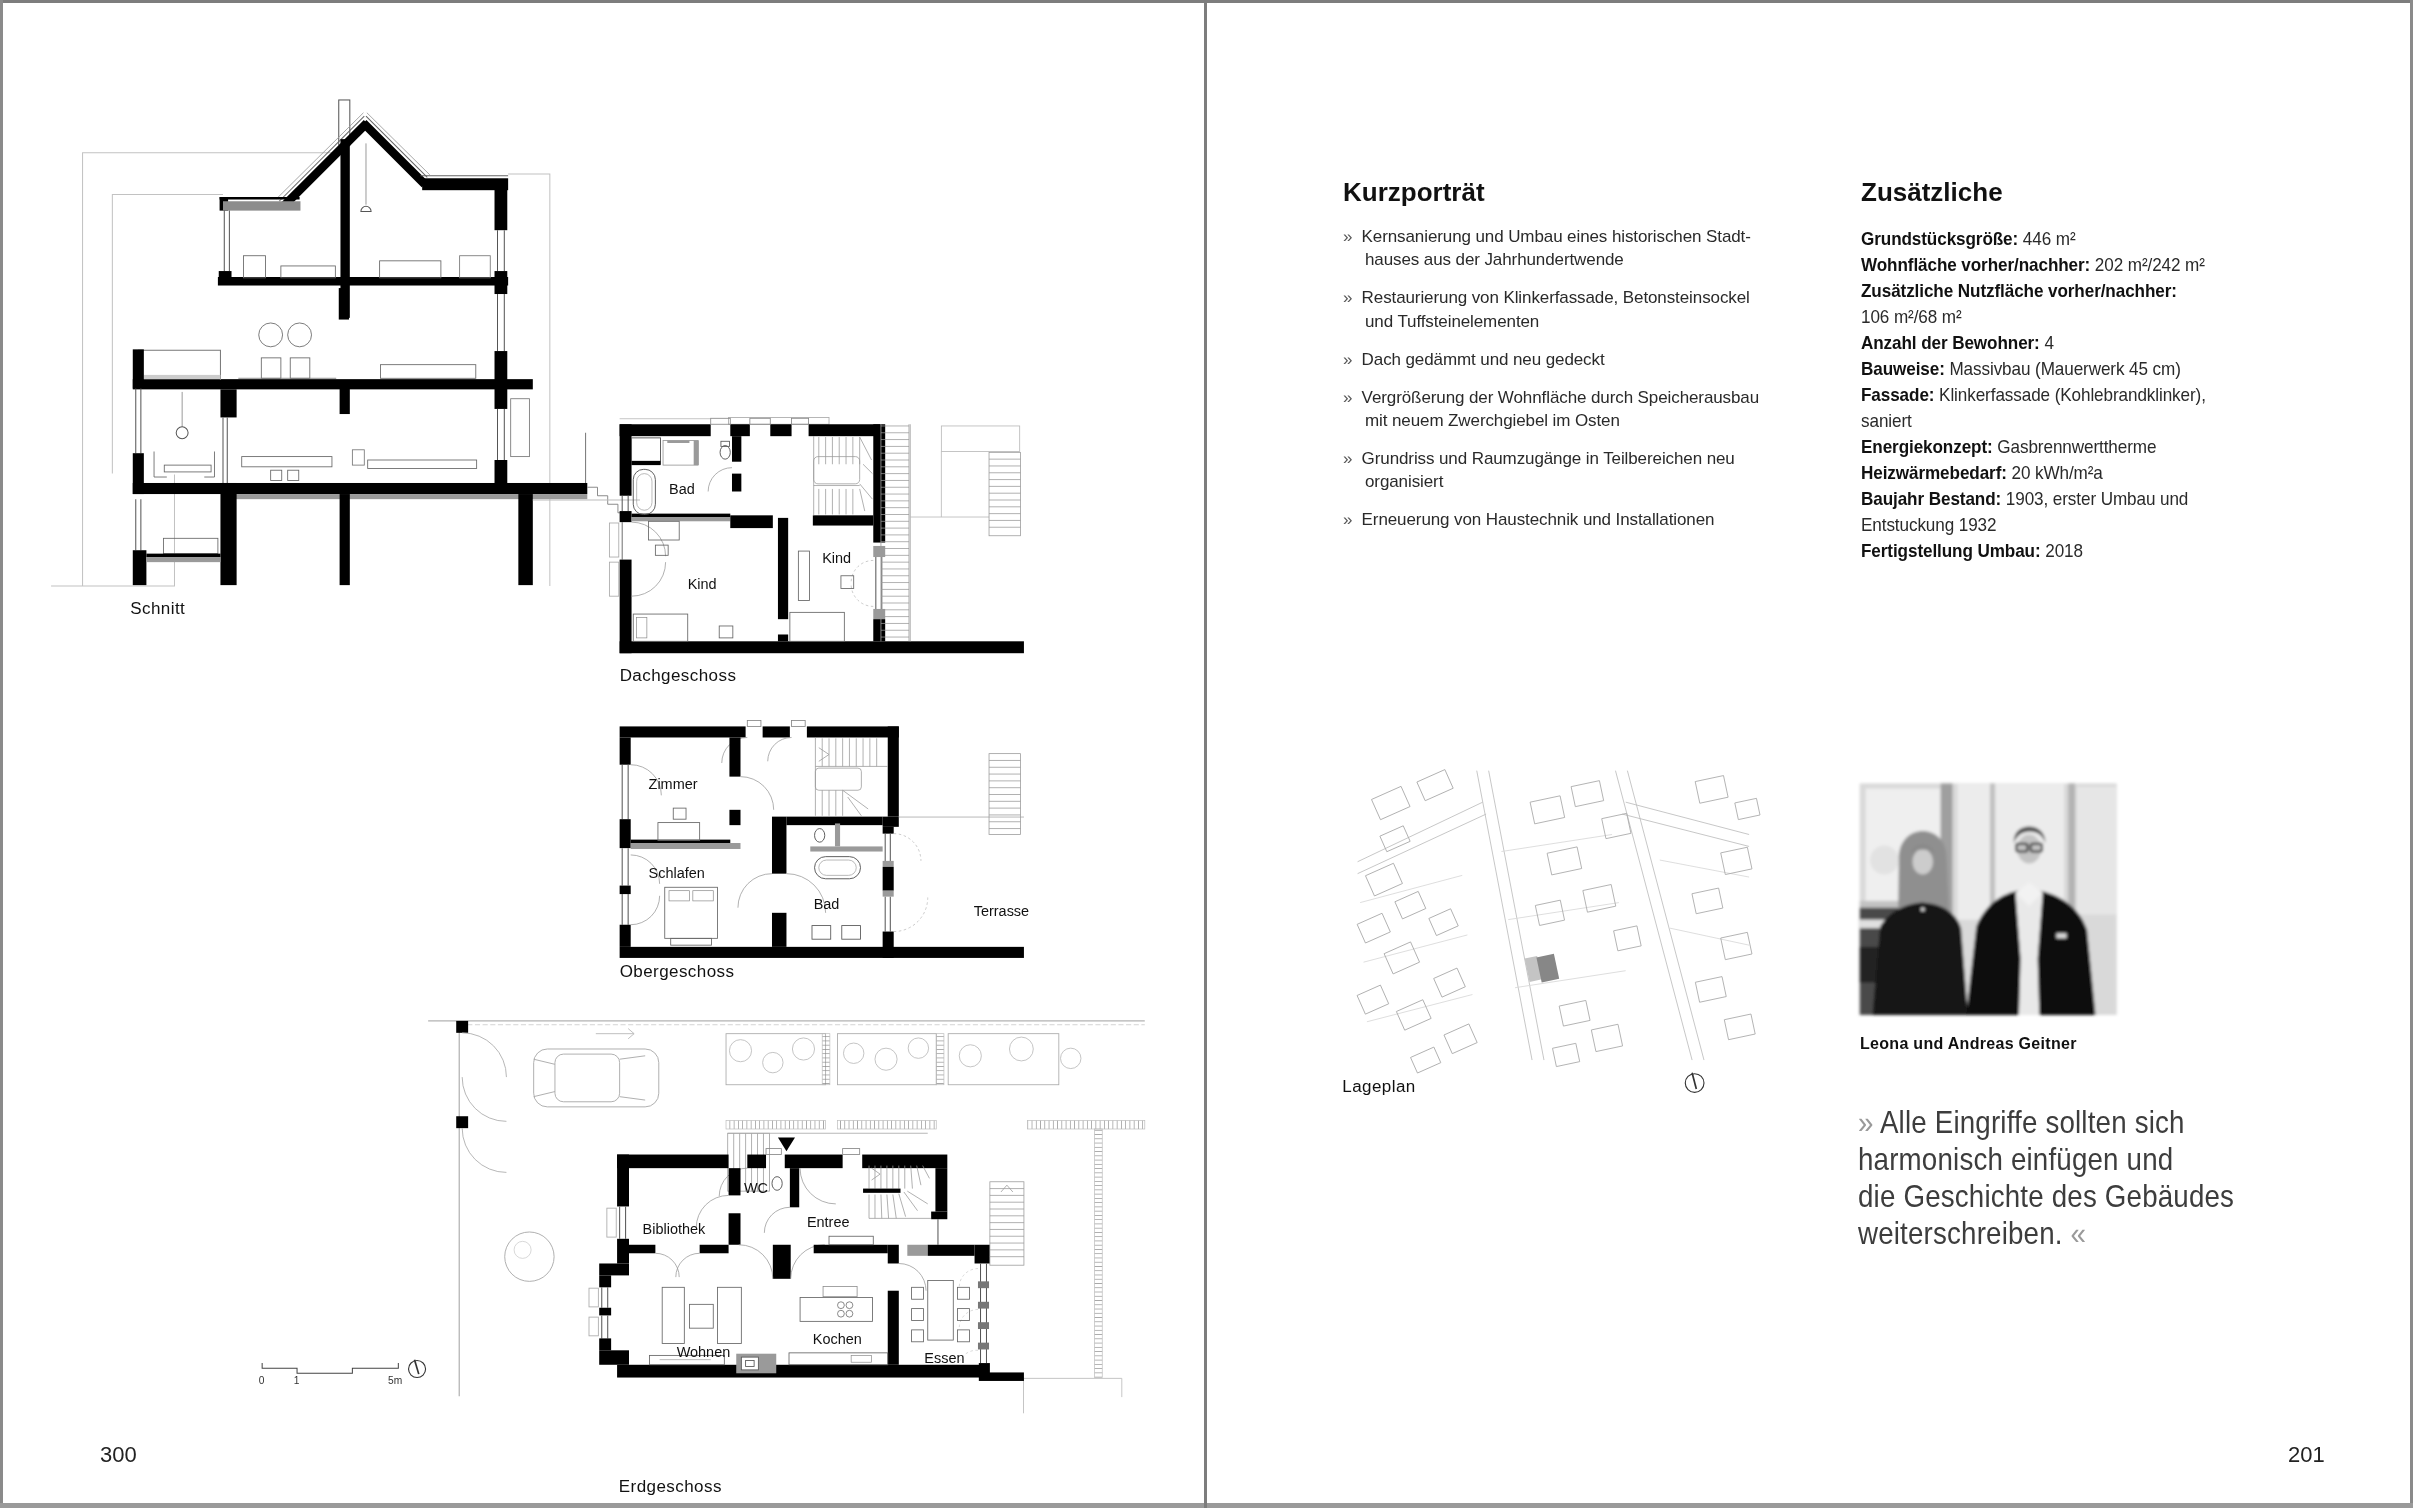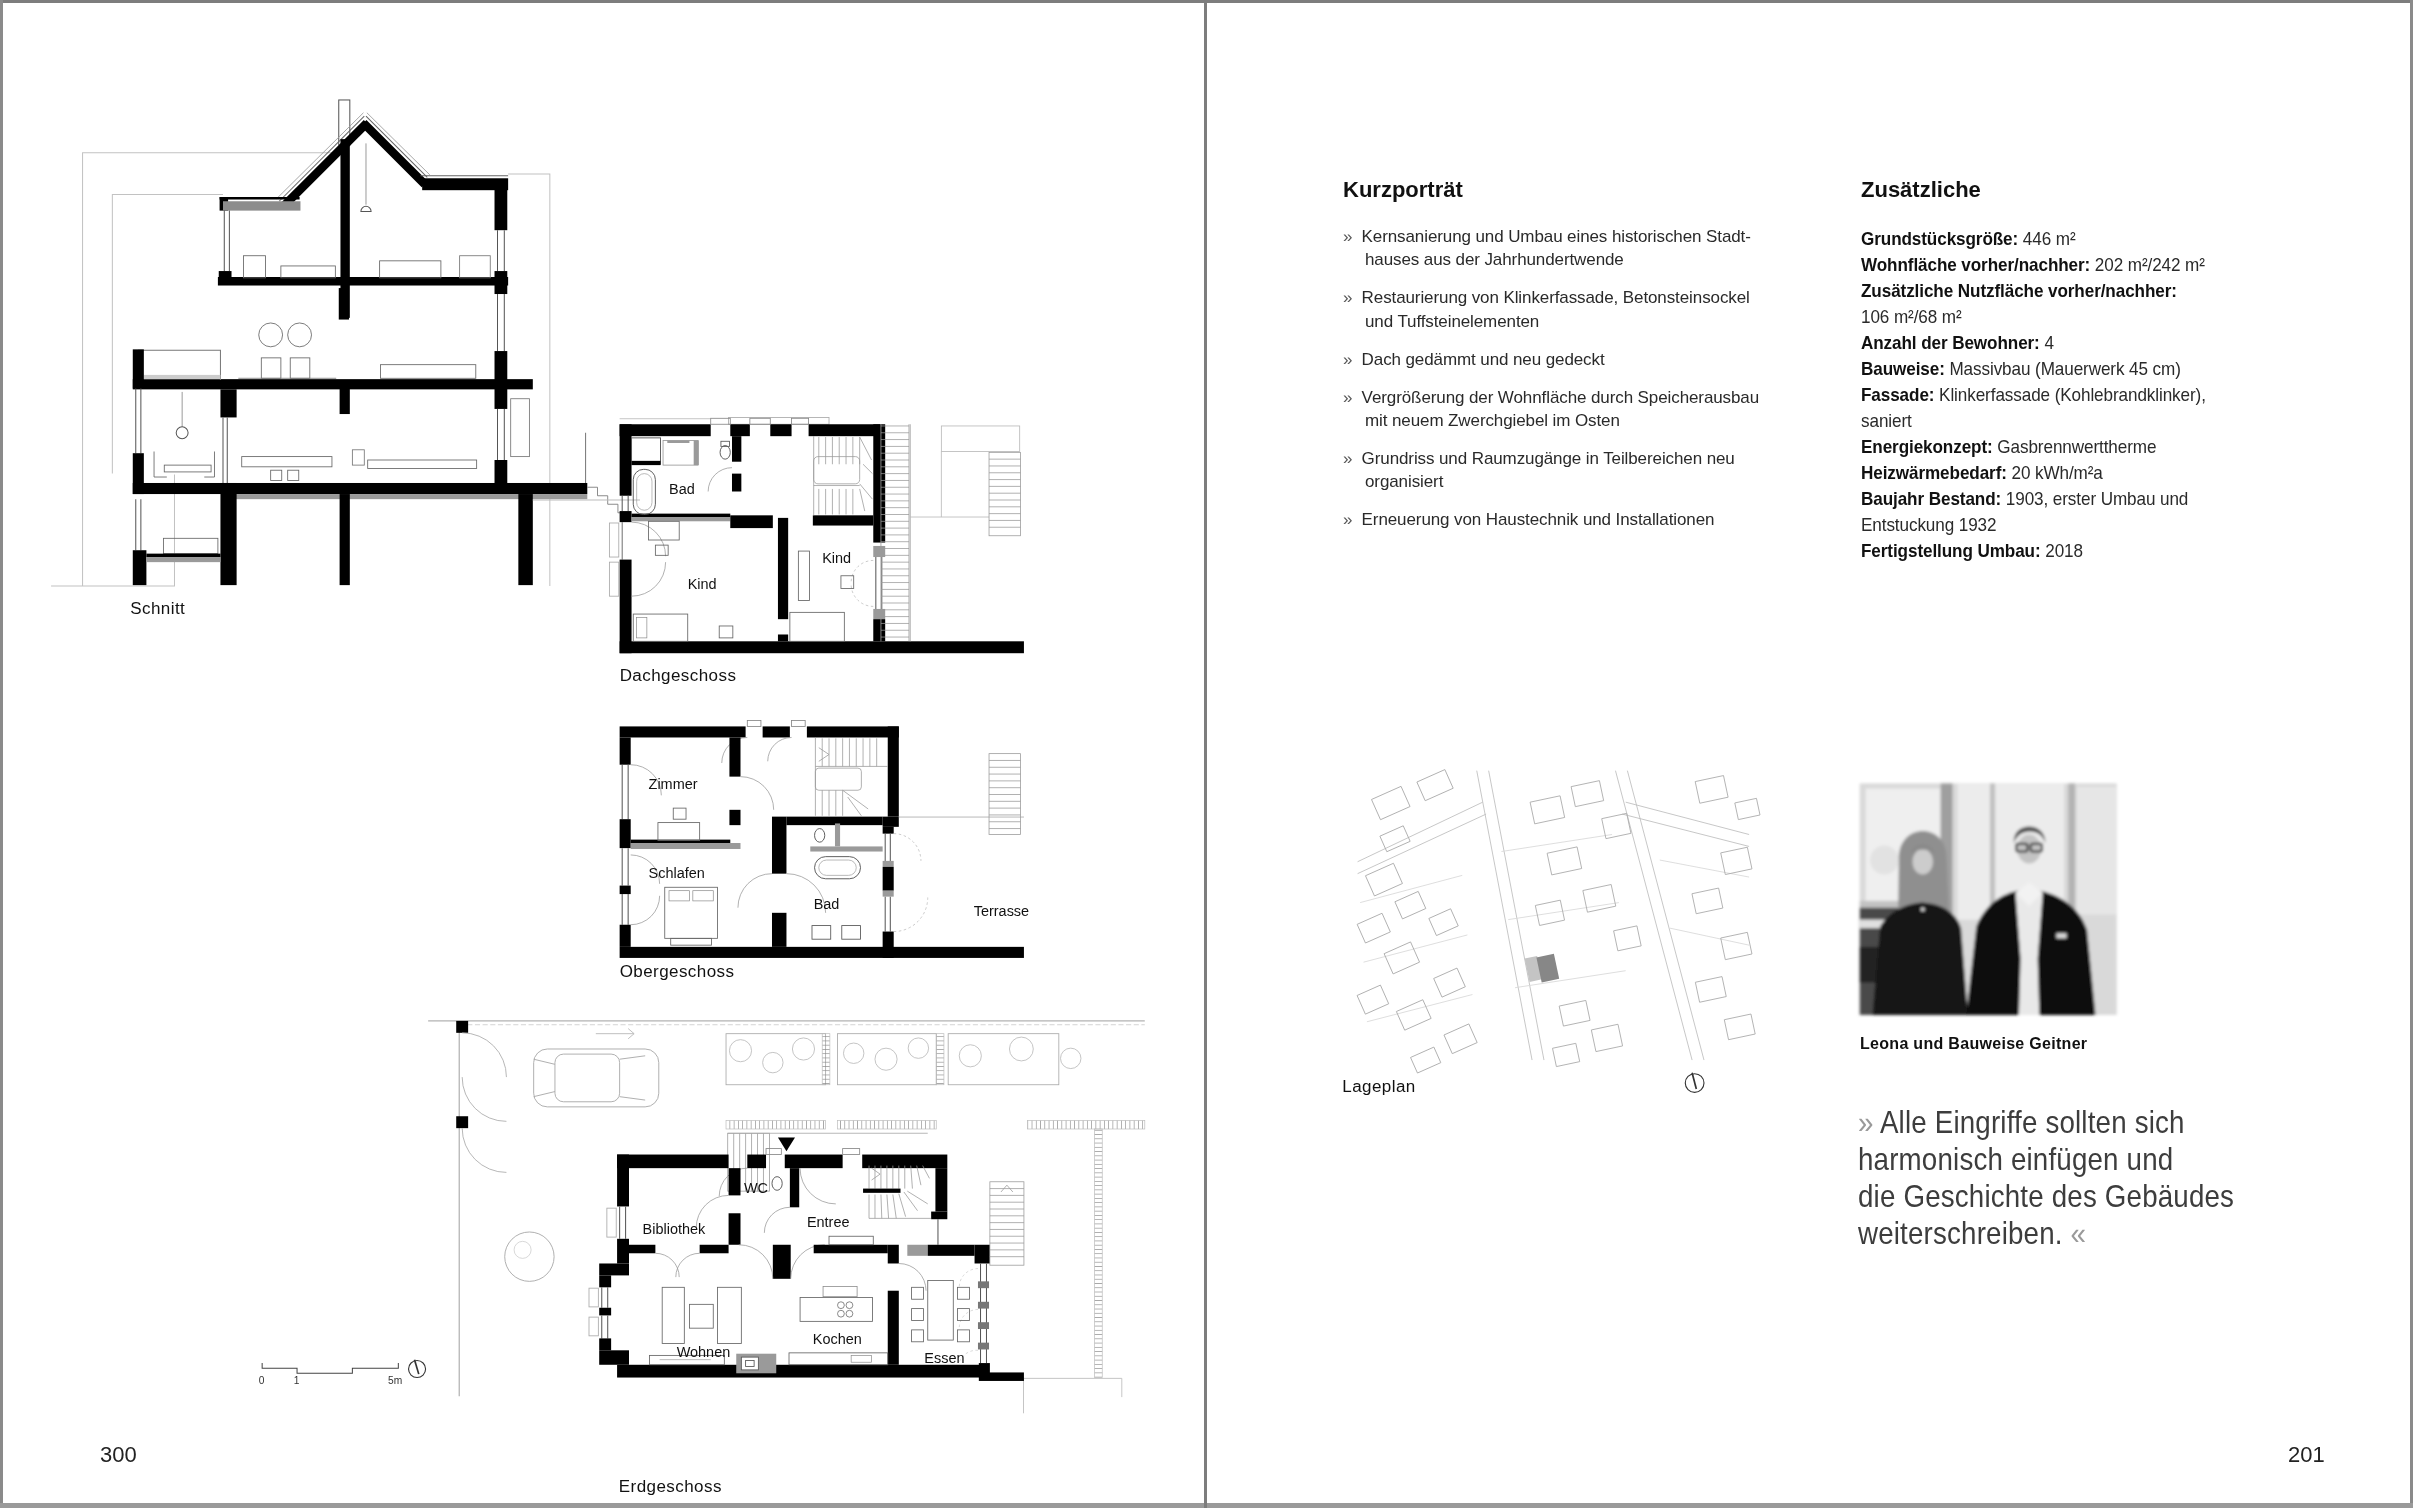--- a/index.html
+++ b/index.html
@@ -1,20 +1,20 @@
 <!DOCTYPE html>
 <html lang="de" style="font-size:13.6px"><head>
 <meta charset="utf-8">
 <title>Buchseite 200-201</title>
 <style>
   html,body{margin:0;padding:0;}
   body{width:2413px;height:1509px;position:relative;background:#ffffff;
        font-family:"Liberation Sans",sans-serif;color:#1a1a1a;overflow:hidden;}
   .abs{position:absolute;}
-  .h1{font-weight:bold;font-size:22px;letter-spacing:0px;color:#111;}
+  .h1{font-weight:bold;font-size:26px;letter-spacing:0px;color:#111;}
   .body-col{font-size:17px;line-height:23.4px;color:#2a2a2a;letter-spacing:-0.1px;}
   .data-col{font-size:19px;line-height:26px;color:#2a2a2a;letter-spacing:-0.1px;
             transform:scaleX(0.90);transform-origin:left top;}
   .data-col b{color:#111;}
   ul.kp{list-style:none;margin:0;padding:0;}
   ul.kp li{margin:0 0 14.5px 0;padding-left:22px;text-indent:-22px;}
   ul.kp li .gm{color:#555;}
   .quote{font-size:31.5px;line-height:37px;color:#3d3d3d;letter-spacing:0.2px;
          transform:scaleX(0.88);transform-origin:left top;}
   .quote .g{color:#9a9a9a;}
@@ -944,21 +944,21 @@
 <b>Bauweise:</b> Massivbau (Mauerwerk 45 cm)<br>
 <b>Fassade:</b> Klinkerfassade (Kohlebrandklinker),<br>
 saniert<br>
 <b>Energiekonzept:</b> Gasbrennwerttherme<br>
 <b>Heizwärmebedarf:</b> 20 kWh/m²a<br>
 <b>Baujahr Bestand:</b> 1903, erster Umbau und<br>
 Entstuckung 1932<br>
 <b>Fertigstellung Umbau:</b> 2018
 </div>
 
-<div class="abs cap" style="left:1860px;top:1035px;">Leona und Bauweise Geitner</div>
+<div class="abs cap" style="left:1860px;top:1035px;">Leona und Andreas Geitner</div>
 
 <div class="abs quote" style="left:1858px;top:1104px;width:511px;">
 <span class="g">»</span> Alle Eingriffe sollten sich<br>
 harmonisch einfügen und<br>
 die Geschichte des Gebäudes<br>
 weiterschreiben. <span class="g">«</span>
 </div>
 
 <div class="abs pgnum" style="left:100px;top:1442px;">300</div>
 

